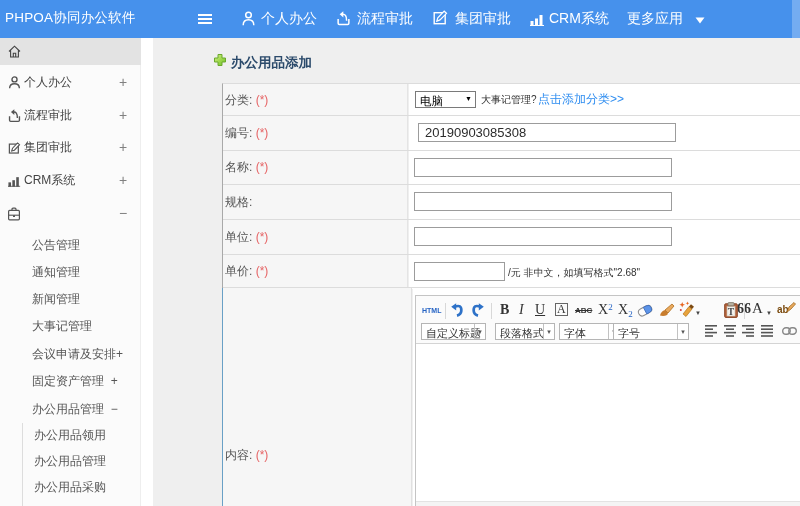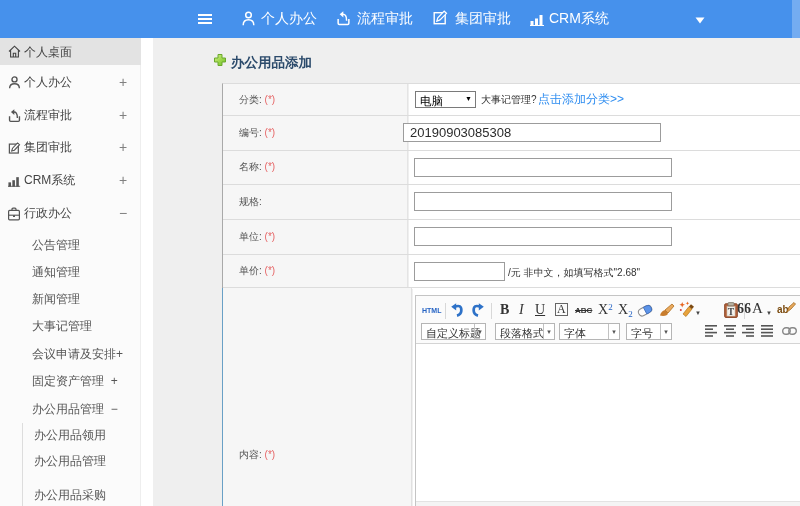--- a/index.html
+++ b/index.html
@@ -9,34 +9,35 @@
 
 #nav{left:0;top:0;width:800px;height:38px;background:#4691ec;}
 #nav .t{color:#fff;font-size:14px;line-height:36px;position:absolute;top:0;white-space:nowrap;}
 
 #side{left:0;top:38px;width:153px;height:468px;background:#fff;}
 #side .item{position:absolute;left:0;width:141px;color:#444;font-size:12px;line-height:15px;}
 #side .plus{position:absolute;left:119px;color:#808080;font-size:14px;font-family:"Liberation Sans",sans-serif;}
 #side .sub{position:absolute;left:32px;color:#555;font-size:12px;line-height:15px;white-space:nowrap;}
 #side .sub2{position:absolute;left:34px;color:#555;font-size:12px;line-height:15px;white-space:nowrap;}
 input.txt{position:absolute;height:19px;border:1px solid #9c9c9c;background:#fff;font-size:13px;font-family:"Liberation Sans",sans-serif;padding:0 6px;color:#2b2b2b;}
-.lab{position:absolute;left:225px;font-size:10px;line-height:14px;color:#555;white-space:nowrap;margin-left:14px;}
+.lab{position:absolute;left:225px;font-size:12px;line-height:14px;color:#555;white-space:nowrap;}
 .lab .req{color:#e66465;}
 
 #tb .ti{position:absolute;color:#333;}
 #tb .tser{font-family:"Liberation Serif",serif;font-size:14px;}
 #tb .sep{position:absolute;top:7px;width:1px;height:16px;background:#d8d8d8;}
 #tb .dd{position:absolute;top:27px;height:17px;border:1px solid #b5b5b5;background:#fff;}
 #tb .dt{position:absolute;left:4px;top:2px;font-size:11px;color:#333;white-space:nowrap;}
 #tb .da{position:absolute;right:0;top:0;width:11px;height:15px;border-left:1px solid #c2c2c2;font-size:7px;color:#555;text-align:center;line-height:15px;}
 </style>
 </head>
 <body>
 
 <div id="nav" class="abs">
+  <div class="t" style="left:5px;font-weight:normal;font-size:13.5px;letter-spacing:0.2px;">PHPOA协同办公软件</div>
 
   <svg class="abs" style="left:198px;top:14px;" width="14" height="10" viewBox="0 0 14 10">
     <rect x="0" y="0" width="14" height="2" fill="#fff"></rect>
       <rect x="0" y="4" width="14" height="2" fill="#fff"></rect>
       <rect x="0" y="8" width="14" height="2" fill="#fff"></rect>
   </svg>
 
   <svg class="abs" style="left:242px;top:10.5px;" width="13" height="15" viewBox="0 0 13 15">
     <circle cx="6.5" cy="4" r="2.8" fill="none" stroke="#fff" stroke-width="1.5"></circle>
     <path d="M1.2 14.2 Q1.2 8.8 6.5 8.8 Q11.8 8.8 11.8 14.2" fill="none" stroke="#fff" stroke-width="1.5"></path>
@@ -56,34 +57,34 @@
   </svg>
   <div class="t" style="left:455px;">集团审批</div>
 
   <svg class="abs" style="left:530px;top:14px;" width="15" height="12" viewBox="0 0 15 12">
     <rect x="0.5" y="7" width="3" height="5" fill="#fff"></rect>
     <rect x="5" y="4.5" width="3" height="7.5" fill="#fff"></rect>
     <rect x="9.5" y="1" width="3" height="11" fill="#fff"></rect>
     <rect x="0" y="11" width="14" height="1" fill="#fff"></rect>
   </svg>
   <div class="t" style="left:549px;">CRM系统</div>
+  <div class="t" style="left:627px;">更多应用</div>
   <svg class="abs" style="left:695px;top:17px;" width="10" height="7" viewBox="0 0 10 7">
     <path d="M0.5 0.5 L9.5 0.5 L5 6.5 Z" fill="#fff"></path>
   </svg>
   <div style="position:absolute;left:792px;top:0;width:8px;height:38px;background:rgba(255,255,255,0.25);"></div>
 </div>
 
 <div id="side" class="abs">
   <div style="position:absolute;left:0;top:0;width:141px;height:468px;border-right:1px solid #eee;background:#fbfbfb;"></div>
 
   <div style="position:absolute;left:0;top:0;width:141px;height:27px;background:#e3e3e3;"></div>
   <svg class="abs" style="left:8px;top:7px;" width="13" height="13" viewBox="0 0 13 13">
     <path d="M1 6.5 L6.5 1.2 L12 6.5 M2.6 5.4 L2.6 12 L10.4 12 L10.4 5.4 M5.3 12 L5.3 8.2 L7.7 8.2 L7.7 12" fill="none" stroke="#444" stroke-width="1.1"></path>
   </svg>
-  <div class="item" style="top:7px;left:24px;">个人桌面</div>
 
   <svg class="abs" style="left:8px;top:38px;" width="13" height="13" viewBox="0 0 15 16">
     <circle cx="7.5" cy="4.2" r="3.1" fill="none" stroke="#555" stroke-width="1.7"></circle>
     <path d="M1.5 15.2 Q1.5 9.6 7.5 9.6 Q13.5 9.6 13.5 15.2" fill="none" stroke="#555" stroke-width="1.7"></path>
   </svg>
   <div class="item" style="top:37px;left:24px;">个人办公</div>
   <div class="plus" style="top:36px;">+</div>
 
   <svg class="abs" style="left:8px;top:70px;" width="13" height="15" viewBox="0 0 15 17">
     <path d="M1.8 9.5 L1.8 14 Q1.8 15.3 3.1 15.3 L11.9 15.3 Q13.2 15.3 13.2 14 L13.2 9.5" fill="none" stroke="#555" stroke-width="1.6"></path>
@@ -108,34 +109,33 @@
   </svg>
   <div class="item" style="top:135px;left:24px;">CRM系统</div>
   <div class="plus" style="top:134px;">+</div>
 
   <svg class="abs" style="left:8px;top:169px;" width="12" height="14" viewBox="0 0 12 14">
     <path d="M4 3.4 L4 2.2 Q4 1.2 5 1.2 L7 1.2 Q8 1.2 8 2.2 L8 3.4" fill="none" stroke="#555" stroke-width="1.2"></path>
     <rect x="0.6" y="3.4" width="10.8" height="9.4" rx="1" fill="none" stroke="#555" stroke-width="1.2"></rect>
     <path d="M0.6 8.2 L11.4 8.2" stroke="#555" stroke-width="1.1"></path>
     <rect x="5" y="8.2" width="2" height="1.8" fill="#555"></rect>
   </svg>
-  <div class="item" style="top:168px;left:24px;">行政办公</div>
   <div class="plus" style="top:167px;">−</div>
 
   <div class="sub" style="top:200px;">公告管理</div>
   <div class="sub" style="top:227px;">通知管理</div>
   <div class="sub" style="top:254px;">新闻管理</div>
   <div class="sub" style="top:281px;">大事记管理</div>
   <div class="sub" style="top:309px;">会议申请及安排+</div>
   <div class="sub" style="top:336px;">固定资产管理&nbsp; +</div>
   <div class="sub" style="top:364px;">办公用品管理&nbsp; −</div>
   <div style="position:absolute;left:22px;top:385px;width:1px;height:83px;background:#ddd;"></div>
   <div class="sub2" style="top:390px;">办公用品领用</div>
   <div class="sub2" style="top:416px;">办公用品管理</div>
-  <div class="sub2" style="top:442px;margin-top:8px;">办公用品采购</div>
+  <div class="sub2" style="top:442px;">办公用品采购</div>
 </div>
 
 <svg class="abs" style="left:214px;top:54px;" width="12" height="12" viewBox="0 0 12 12">
   <defs>
       <linearGradient id="gp" x1="0" y1="0" x2="1" y2="1">
     <stop offset="0" stop-color="#d9ef8a"></stop>
         <stop offset="0.5" stop-color="#9fd84e"></stop>
         <stop offset="1" stop-color="#6bbf27"></stop>
   </linearGradient>
     </defs>
@@ -164,21 +164,21 @@
 <div class="lab" style="top:229.5px;">单位: <span class="req">(*)</span></div>
 <div class="lab" style="top:264px;">单价: <span class="req">(*)</span></div>
 
 <div class="abs" style="left:415px;top:91px;width:61px;height:17px;border:1px solid #7a7a7a;background:#fff;">
   <div style="position:absolute;left:4px;top:1.5px;font-size:11.5px;color:#000;">电脑</div>
   <div style="position:absolute;right:3px;top:3px;font-size:7px;color:#000;">▼</div>
 </div>
 <div class="abs" style="left:481px;top:93px;font-size:10px;line-height:14px;color:#333;">大事记管理?</div>
 <div class="abs" style="left:538px;top:92px;font-size:12px;line-height:15px;color:#2d8cf0;">点击添加分类&gt;&gt;</div>
 
-<input class="txt" style="left: 403px; top: 123px; width: 258px;" value="20190903085308">
+<input class="txt" style="left: 418px; top: 123px; width: 258px;" value="20190903085308">
 <input class="txt" style="left: 414px; top: 158px; width: 258px;">
 <input class="txt" style="left: 414px; top: 192px; width: 258px;">
 <input class="txt" style="left: 414px; top: 227px; width: 258px;">
 <input class="txt" style="left: 414px; top: 262px; width: 91px;">
 <div class="abs" style="left:508px;top:266px;font-size:10px;line-height:14px;color:#333;">/元 非中文，如填写格式"2.68"</div>
 
 <div class="abs" style="left:222px;top:288px;width:190px;height:218px;background:#f6f6f6;border-left:1px solid #69a0c6;border-right:1px solid #e0e0e0;"></div>
 <div class="abs" style="left:413px;top:288px;width:387px;height:218px;background:#fff;"></div>
 <div class="lab" style="top:448px;">内容: <span class="req">(*)</span></div>
 
@@ -242,21 +242,21 @@
         <span class="da">▾</span>
       </span>
     <span class="dd" style="left:79px;width:60px;">
         <span class="dt">段落格式</span>
         <span class="da">▾</span>
       </span>
     <span class="dd" style="left:143px;width:61px;">
         <span class="dt">字体</span>
         <span class="da">▾</span>
       </span>
-    <span class="dd" style="left:210px;width:46px;">
+    <span class="dd" style="left:197px;width:76px;">
         <span class="dt">字号</span>
         <span class="da">▾</span>
       </span>
     <svg class="abs" style="left:289px;top:29px;" width="12" height="12" viewBox="0 0 12 12">
       <g fill="#555">
           <rect x="0" y="0" width="12" height="1.6"></rect>
           <rect x="0" y="3.4" width="8" height="1.6"></rect>
           <rect x="0" y="6.8" width="12" height="1.6"></rect>
           <rect x="0" y="10.2" width="8" height="1.6"></rect>
         </g>

